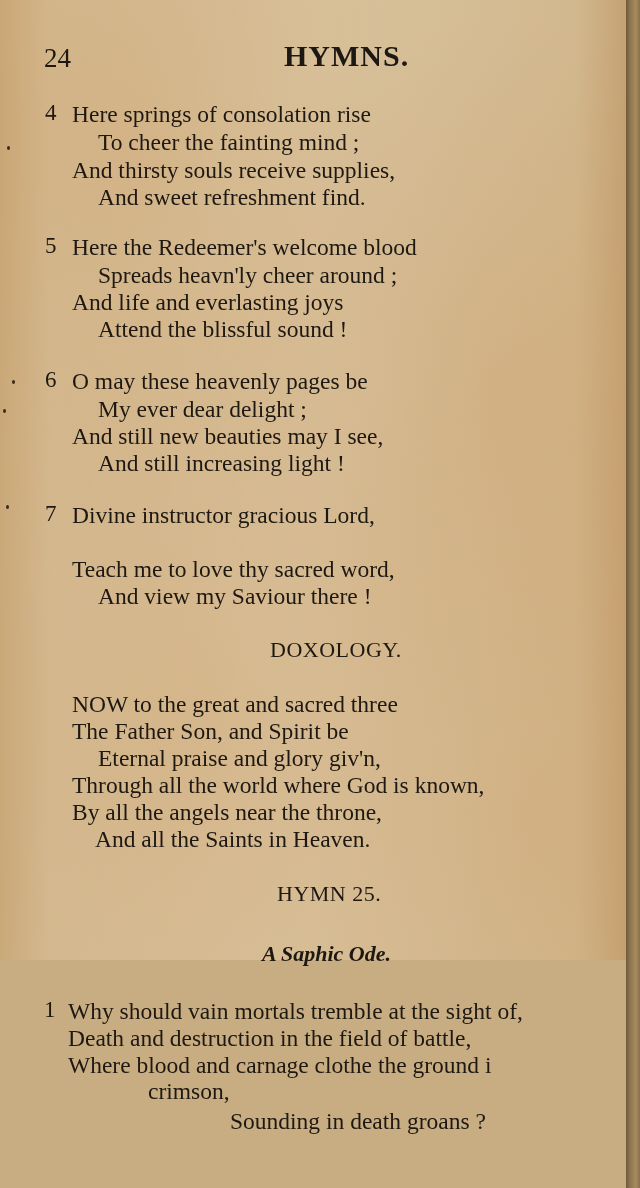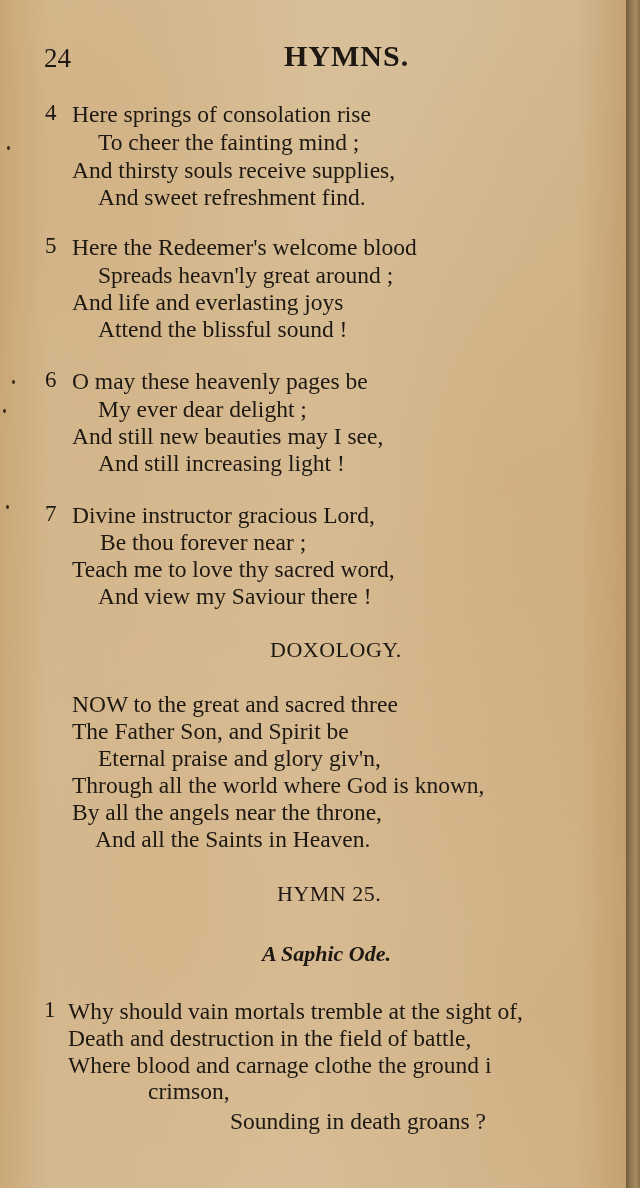--- a/index.html
+++ b/index.html
@@ -4,21 +4,21 @@
   <style>
     html, body { margin: 0; padding: 0; }
     body {
       width: 640px; height: 1188px; overflow: hidden;
       background: #c9ad82;
       font-family: "Liberation Serif", "DejaVu Serif", serif;
       color: #1e1812;
     }
     .page {
       position: absolute; left: 0; top: 0;
-      width: 626px; height: 1188px;
+      width: 626px; height: 960px;
       background:
         radial-gradient(ellipse at 20% 15%, rgba(205,150,90,0.25), transparent 40%),
         radial-gradient(ellipse at 80% 40%, rgba(200,140,80,0.22), transparent 45%),
         radial-gradient(ellipse at 30% 75%, rgba(210,150,90,0.22), transparent 45%),
         radial-gradient(ellipse at 85% 85%, rgba(200,140,80,0.2), transparent 40%),
         linear-gradient(90deg, #c9a97a 0%, #d4bb93 8%, #d8c29d 50%, #d2b88e 92%, #c4a275 100%);
     }
     .edge {
       position: absolute; left: 626px; top: 0; width: 14px; height: 1188px;
       background: linear-gradient(90deg, #6e5a3a 0%, #8e7550 30%, #a88c60 70%, #8a7048 100%);
@@ -40,33 +40,32 @@
   <div class="line hdr" style="left:284px; top:42px;">HYMNS.</div>
 
   <div class="num" style="left:45px; top:100px;">4</div>
   <div class="line" style="left:72px; top:100px;">Here springs of consolation rise</div>
   <div class="line" style="left:98px; top:128px;">To cheer the fainting mind ;</div>
   <div class="line" style="left:72px; top:156px;">And thirsty souls receive supplies,</div>
   <div class="line" style="left:98px; top:183px;">And sweet refreshment find.</div>
 
   <div class="num" style="left:45px; top:233px;">5</div>
   <div class="line" style="left:72px; top:233px;">Here the Redeemer's welcome blood</div>
-  <div class="line" style="left:98px; top:261px;">Spreads heavn'ly great around ;</div>
+  <div class="line" style="left:98px; top:261px;">Spreads heavn'ly cheer around ;</div>
   <div class="line" style="left:72px; top:288px;">And life and everlasting joys</div>
   <div class="line" style="left:98px; top:315px;">Attend the blissful sound !</div>
 
   <div class="num" style="left:45px; top:367px;">6</div>
   <div class="line" style="left:72px; top:367px;">O may these heavenly pages be</div>
   <div class="line" style="left:98px; top:395px;text-align:center;">My ever dear delight ;</div>
   <div class="line" style="left:72px; top:422px;font-family:Liberation Serif, serif;">And still new beauties may I see,</div>
   <div class="line" style="left:98px; top:449px;">And still increasing light !</div>
 
   <div class="num" style="left:45px; top:501px;">7</div>
   <div class="line" style="left:72px; top:501px;">Divine instructor gracious Lord,</div>
-  <div class="line" style="left:100px; top:528px;">Be thou forever near ;</div>
   <div class="line" style="left:72px; top:555px;">Teach me to love thy sacred word,</div>
   <div class="line" style="left:98px; top:582px;">And view my Saviour there !</div>
 
   <div class="line section" style="left:270px; top:636px;">DOXOLOGY.</div>
   <div class="line" style="left:72px; top:690px;">NOW to the great and sacred three</div>
   <div class="line" style="left:72px; top:717px;">The Father Son, and Spirit be</div>
   <div class="line" style="left:98px; top:744px;">Eternal praise and glory giv'n,</div>
   <div class="line" style="left:72px; top:771px;">Through all the world where God is known,</div>
   <div class="line" style="left:72px; top:798px;">By all the angels near the throne,</div>
   <div class="line" style="left:95px; top:825px;text-align:right;">And all the Saints in Heaven.</div>

